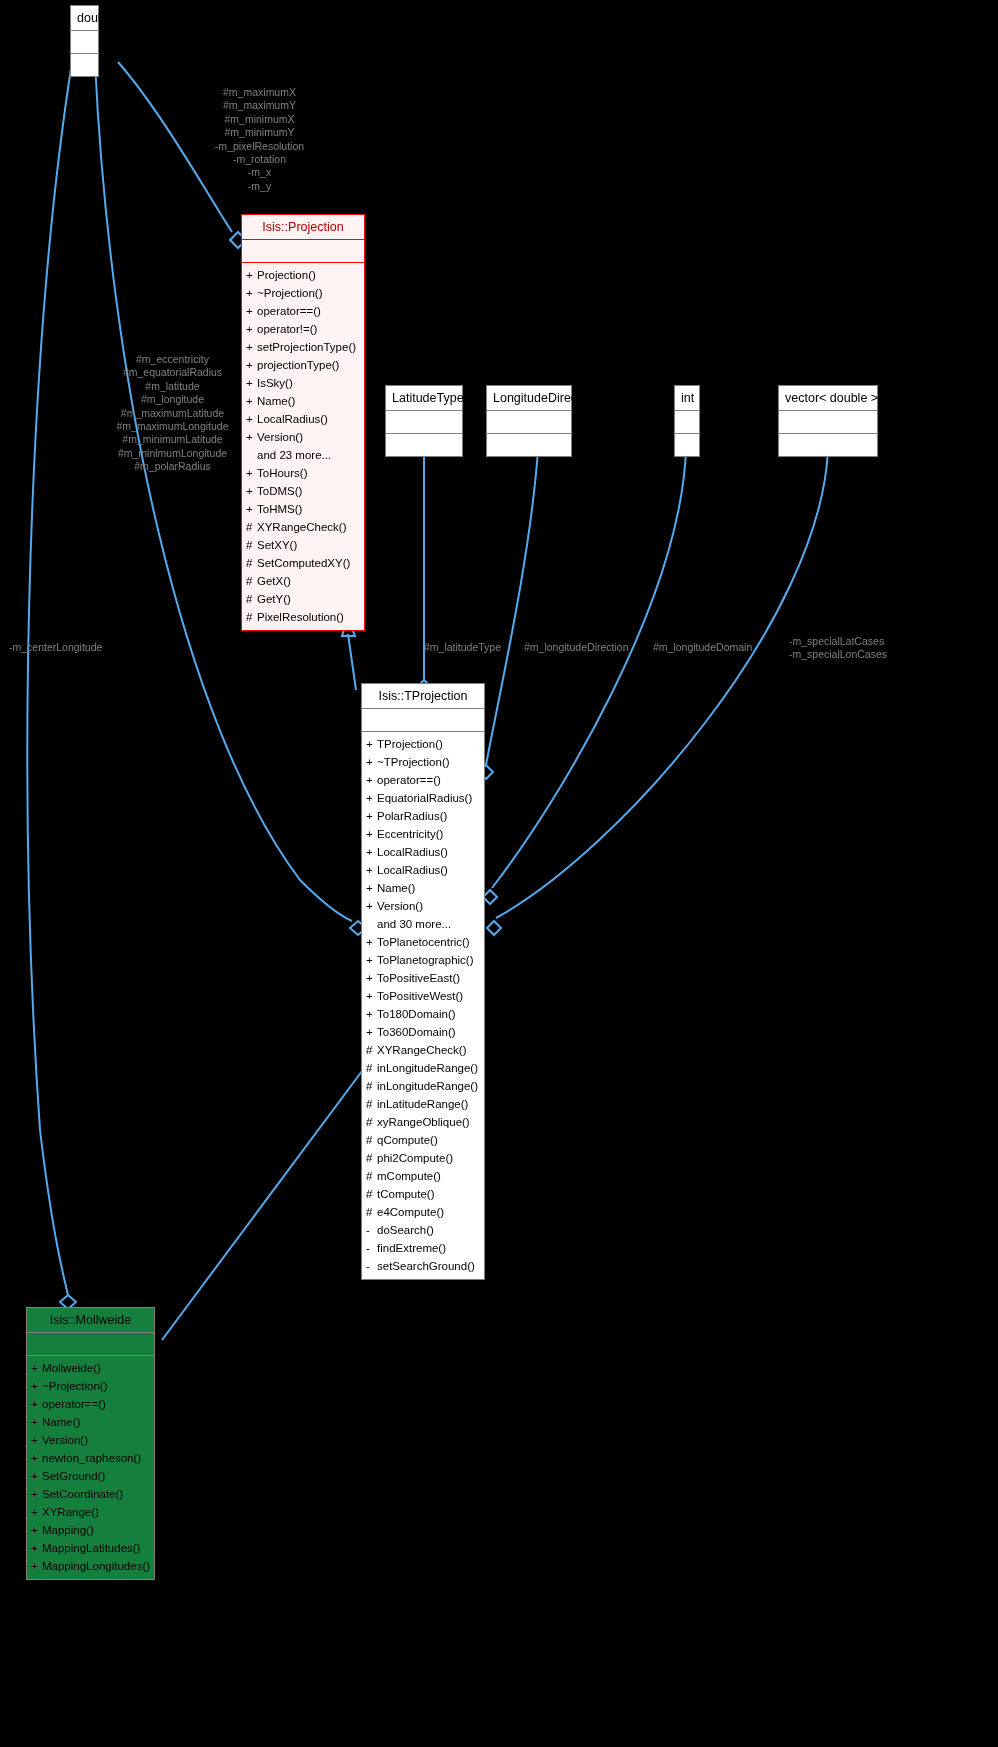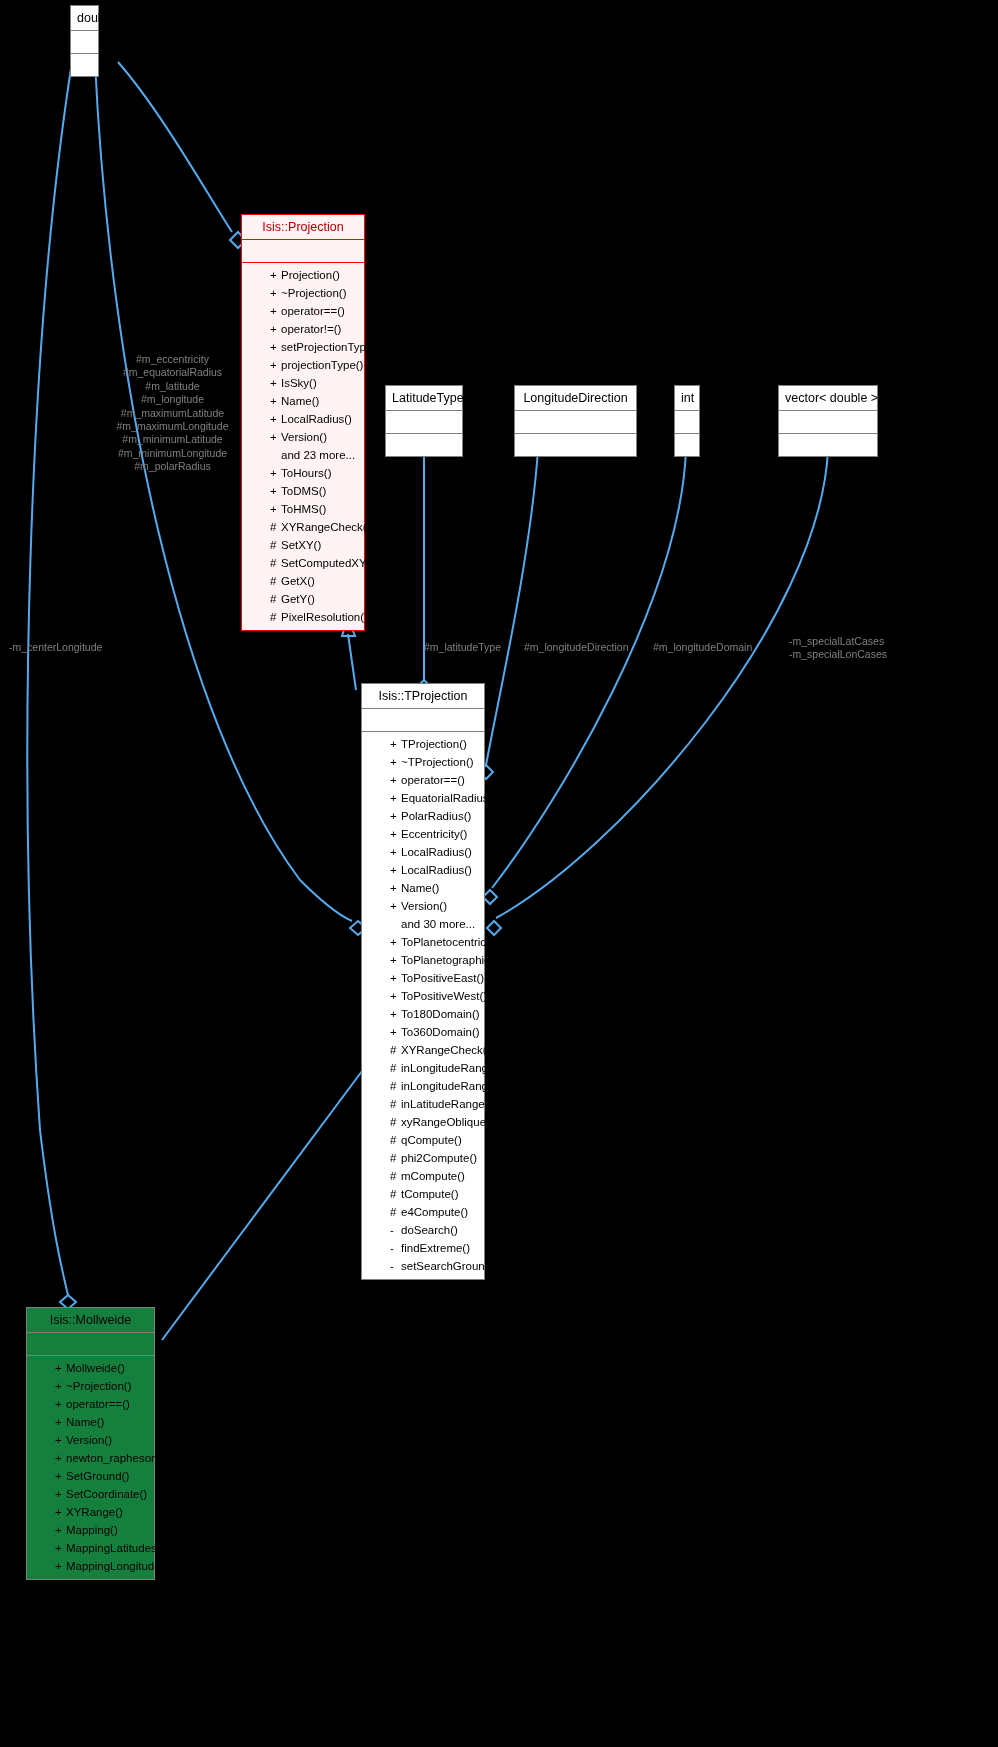--- a/index.html
+++ b/index.html
@@ -11,21 +11,21 @@
   svg.edges{position:absolute;left:0;top:0;width:998px;height:1747px;pointer-events:none;}
 
   
   .node{position:absolute;box-sizing:border-box;border:1px solid #000;background:#ffffff;}
   .node .title{
     text-align:center;font-size:12.5px;color:#000;
     padding:5px 6px 5px 6px;line-height:14px;white-space:nowrap;
   }
   .node .sep{height:1px;background:#000;}
   .node .attrs{min-height:18px;padding:2px 4px;}
-  .node .ops{padding:3px 6px 4px 4px;margin-left:24px;}
+  .node .ops{padding:3px 6px 4px 4px;}
   .node .row{
     font-size:11.5px;color:#000;line-height:18px;white-space:nowrap;
     display:block;
   }
   .node .row .vis{display:inline-block;width:11px;}
 
   
   .node.hl{border:1px solid #ff0000;background:#fff3f3;}
   .node.hl .title{color:#b00000;}
   .node.hl .sep{background:#ff0000;}
@@ -77,20 +77,21 @@
       <polygon points="238,232 246,240 238,248 230,240" fill="none" stroke="#55aaee" stroke-width="2"></polygon>
       <polygon points="358,921 366,928 358,935 350,928" fill="none" stroke="#55aaee" stroke-width="2"></polygon>
       <polygon points="68,1295 76,1302 68,1309 60,1302" fill="none" stroke="#55aaee" stroke-width="2"></polygon>
       <polygon points="424,680 431,687 424,694 417,687" fill="none" stroke="#55aaee" stroke-width="2"></polygon>
       <polygon points="486,765 493,772 486,779 479,772" fill="none" stroke="#55aaee" stroke-width="2"></polygon>
       <polygon points="490,890 497,897 490,904 483,897" fill="none" stroke="#55aaee" stroke-width="2"></polygon>
       <polygon points="494,921 501,928 494,935 487,928" fill="none" stroke="#55aaee" stroke-width="2"></polygon>
     </g>
   </svg>
 
+  <div class="elabel center" style="left:182px;top:86px;width:155px;"><span>#m_maximumX</span><br><span>#m_maximumY</span><br><span>#m_minimumX</span><br><span>#m_minimumY</span><br><span>-m_pixelResolution</span><br><span>-m_rotation</span><br><span>-m_x</span><br><span>-m_y</span></div>
 
   <div class="elabel center" style="left:95px;top:353px;width:155px;"><span>#m_eccentricity</span><br><span>#m_equatorialRadius</span><br><span>#m_latitude</span><br><span>#m_longitude</span><br><span>#m_maximumLatitude</span><br><span>#m_maximumLongitude</span><br><span>#m_minimumLatitude</span><br><span>#m_minimumLongitude</span><br><span>#m_polarRadius</span></div>
 
   <div class="elabel left" style="left:9px;top:641px;width:140px;"><span>-m_centerLongitude</span></div>
 
   <div class="elabel left" style="left:424px;top:641px;width:95px;"><span>#m_latitudeType</span></div>
 
   <div class="elabel left" style="left:524px;top:641px;width:130px;"><span>#m_longitudeDirection</span></div>
 
   <div class="elabel left" style="left:653px;top:641px;width:130px;"><span>#m_longitudeDomain</span></div>
@@ -135,21 +136,21 @@
   </div>
 
   <div class="node plain" style="left:385px;top:385px;width:78px;">
     <div class="title">LatitudeType</div>
     <div class="sep"></div>
     <div class="attrs"></div>
     <div class="sep"></div>
     <div class="attrs"></div>
   </div>
 
-  <div class="node plain" style="left:486px;top:385px;width:123px;margin-left:28px;">
+  <div class="node plain" style="left:486px;top:385px;width:86px;">
     <div class="title">LongitudeDirection</div>
     <div class="sep"></div>
     <div class="attrs"></div>
     <div class="sep"></div>
     <div class="attrs"></div>
   </div>
 
   <div class="node plain" style="left:674px;top:385px;width:26px;">
     <div class="title">int</div>
     <div class="sep"></div>

